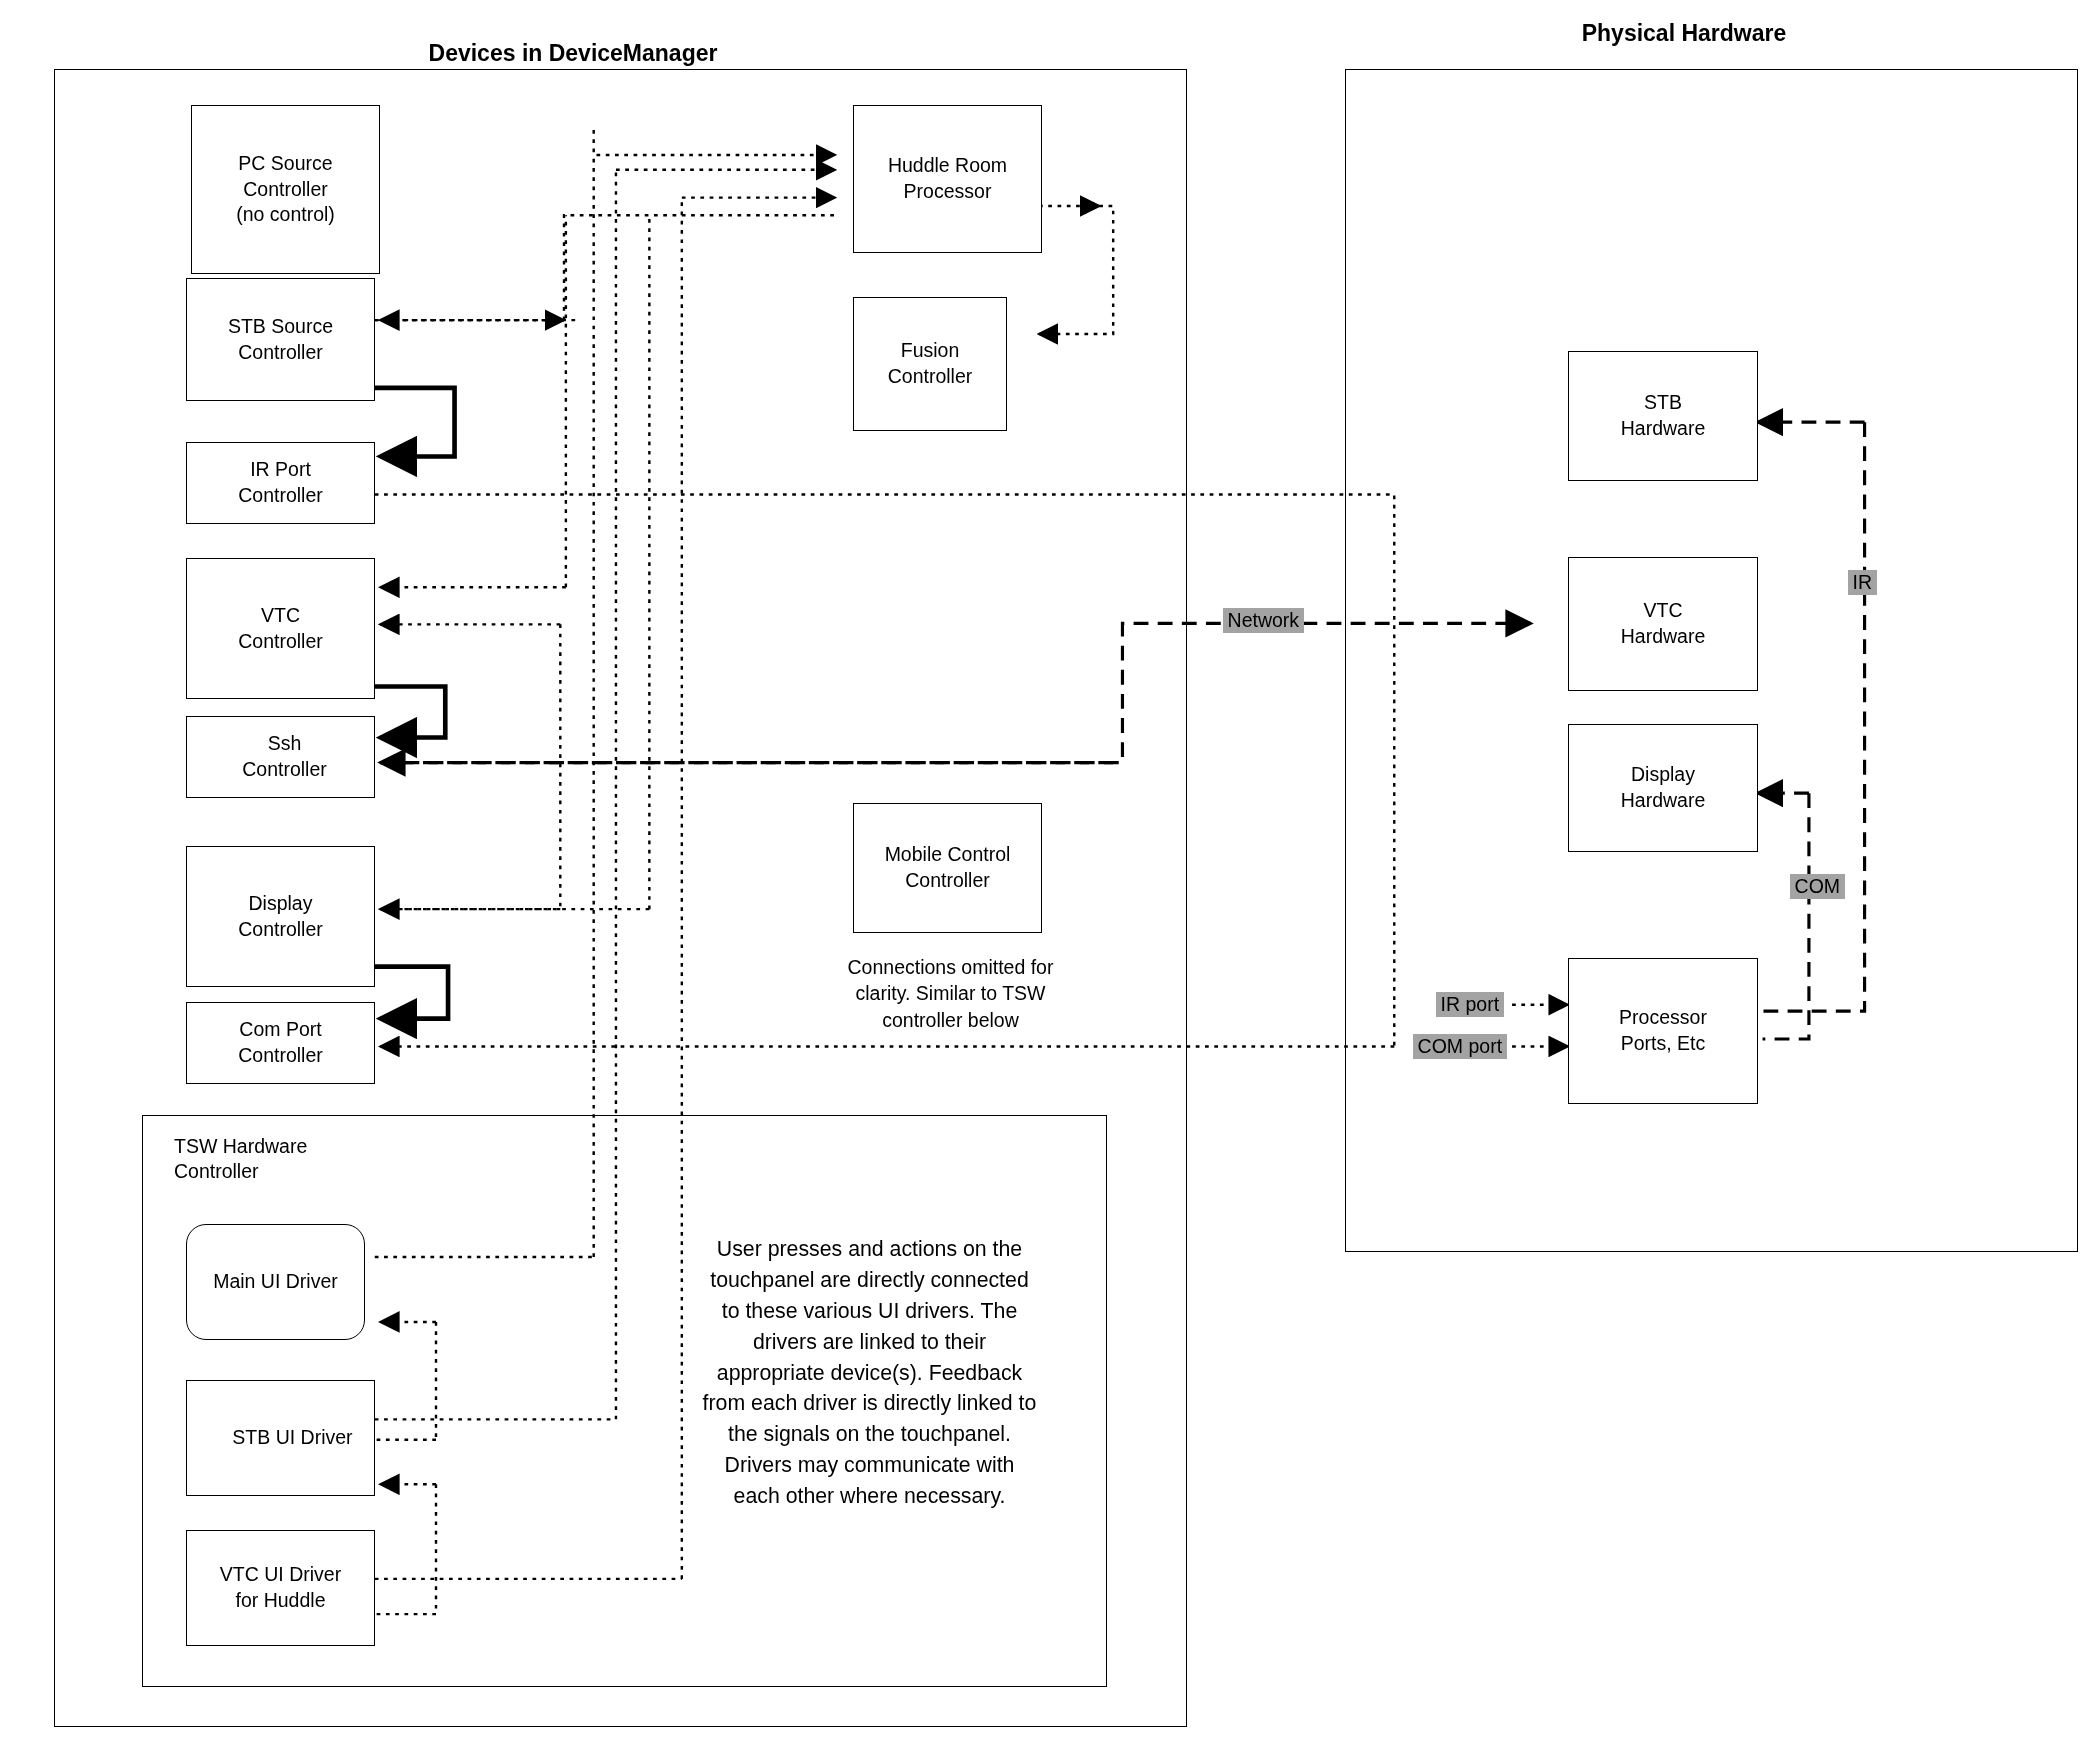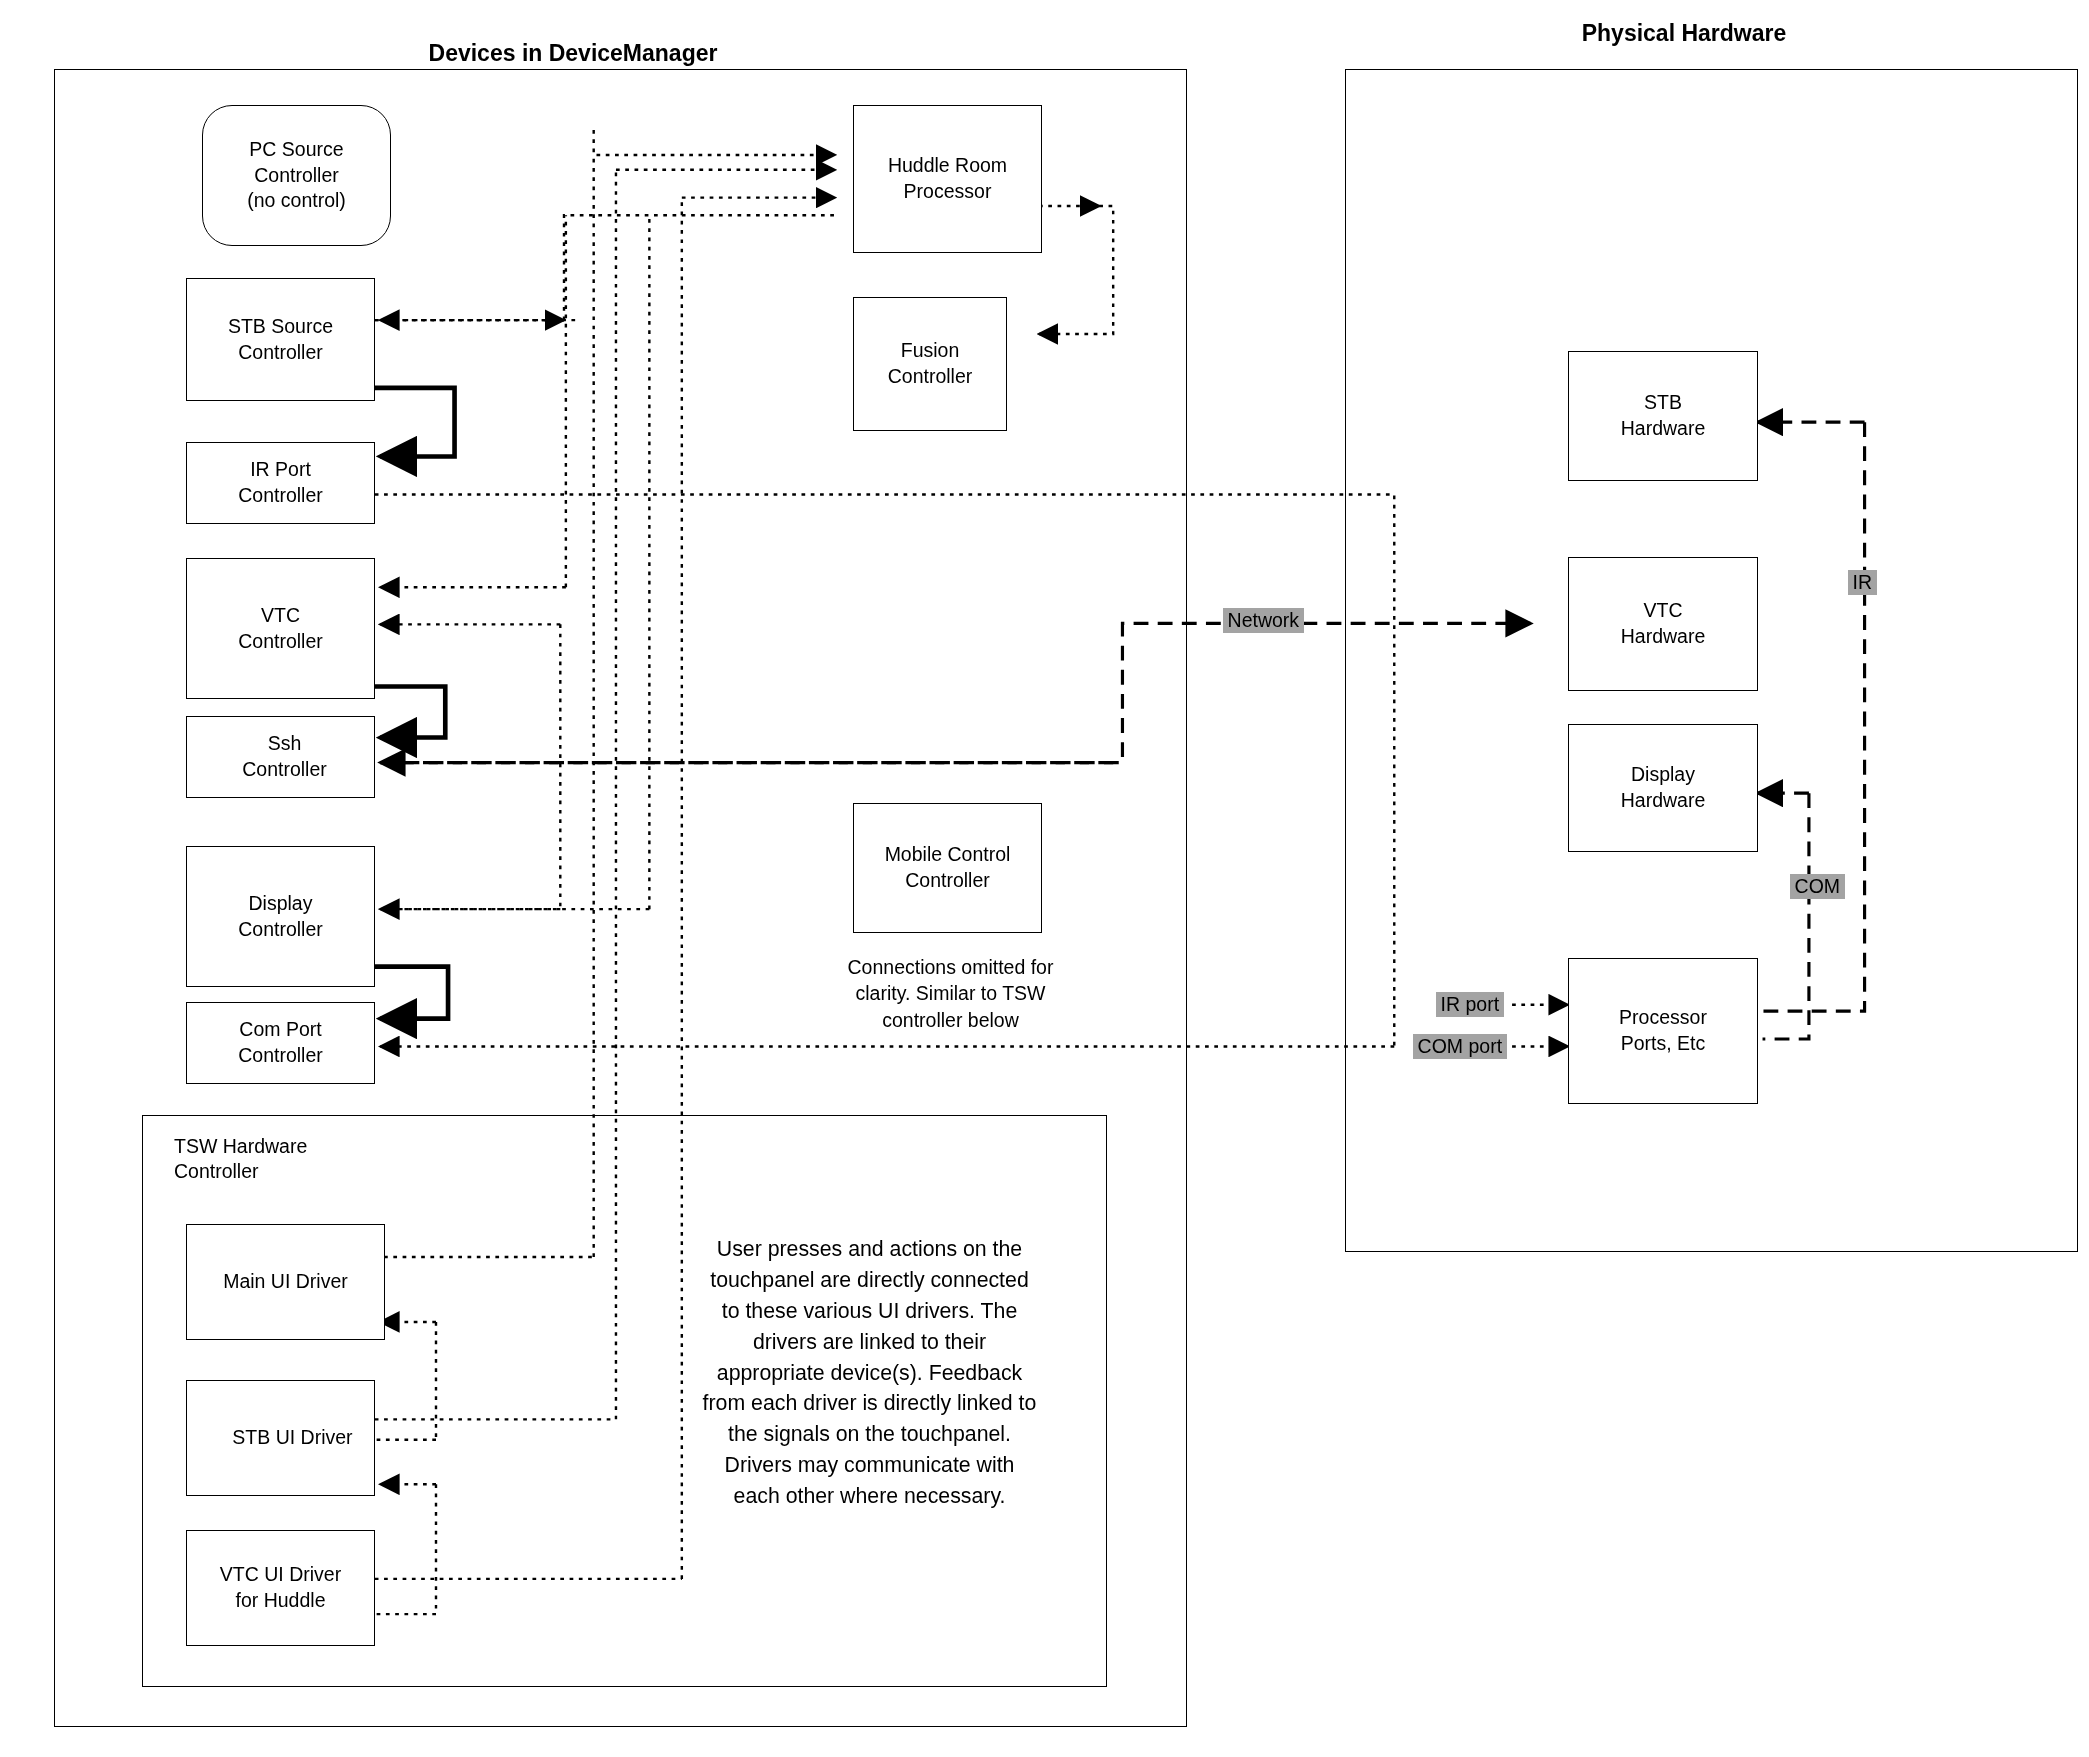--- a/index.html
+++ b/index.html
@@ -170,21 +170,21 @@
       <path d="M2010,455 L1895,455" stroke-dasharray="16,10" stroke-width="3.4" marker-end="url(#arrH)"></path>
 
       <path d="M1950,855 L1950,1120 L1900,1120" stroke-dasharray="16,10" stroke-width="3.4"></path>
       <path d="M1950,855 L1895,855" stroke-dasharray="16,10" stroke-width="3.4" marker-end="url(#arrH)"></path>
 
       <path d="M1630,1083 L1690,1083" stroke-dasharray="4,6" marker-end="url(#arrH)"></path>
       <path d="M1630,1128 L1690,1128" stroke-dasharray="4,6" marker-end="url(#arrH)"></path>
     </g>
   </svg>
 
-  <div class="box" style="left:202px; top:105px; width:189px; height:141px;border-radius:30px;">PC Source
+  <div class="box" style="left:191px; top:105px; width:189px; height:169px;">PC Source
 Controller
 (no control)</div>
   <div class="box" style="left:186px; top:278px; width:189px; height:123px;">STB Source
 Controller</div>
   <div class="box" style="left:186px; top:442px; width:189px; height:82px;">IR Port
 Controller</div>
   <div class="box" style="left:186px; top:558px; width:189px; height:141px;">VTC
 Controller</div>
   <div class="box" style="left:186px; top:716px; width:189px; height:82px;padding-left:8px;">Ssh
 Controller</div>
@@ -196,21 +196,21 @@
   <div class="box" style="left:853px; top:105px; width:189px; height:148px;">Huddle Room
 Processor</div>
   <div class="box" style="left:853px; top:297px; width:154px; height:134px;">Fusion
 Controller</div>
   <div class="box" style="left:853px; top:803px; width:189px; height:130px;">Mobile Control
 Controller</div>
   <div class="plain-text" style="left:816px; top:954px; width:269px;">Connections omitted for
 clarity. Similar to TSW
 controller below</div>
 
-  <div class="box" style="left:186px; top:1224px; width:199px; height:116px;">Main UI Driver</div>
+  <div class="box" style="left:186px; top:1224px; width:179px; height:116px;border-radius:20px;">Main UI Driver</div>
   <div class="box" style="left:186px; top:1380px; width:189px; height:116px;padding-left:24px;">STB UI Driver</div>
   <div class="box" style="left:186px; top:1530px; width:189px; height:116px;">VTC UI Driver
 for Huddle</div>
 
   <div class="para" style="left:700px; top:1234px; width:339px;">User presses and actions on the touchpanel are directly connected to these various UI drivers.  The drivers are linked to their appropriate device(s). Feedback from each driver is directly linked to the signals on the touchpanel. Drivers may communicate with each other where necessary.</div>
 
   <div class="box" style="left:1568px; top:351px; width:190px; height:130px;">STB
 Hardware</div>
   <div class="box" style="left:1568px; top:557px; width:190px; height:134px;">VTC
 Hardware</div>

